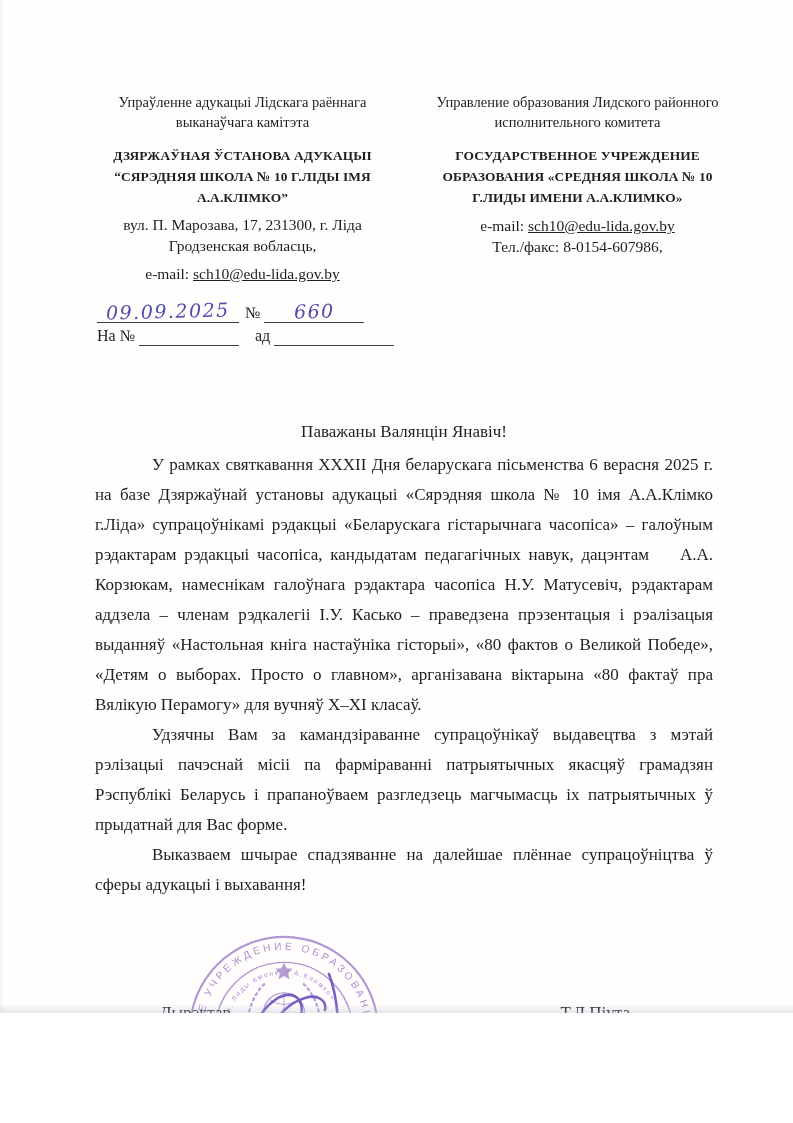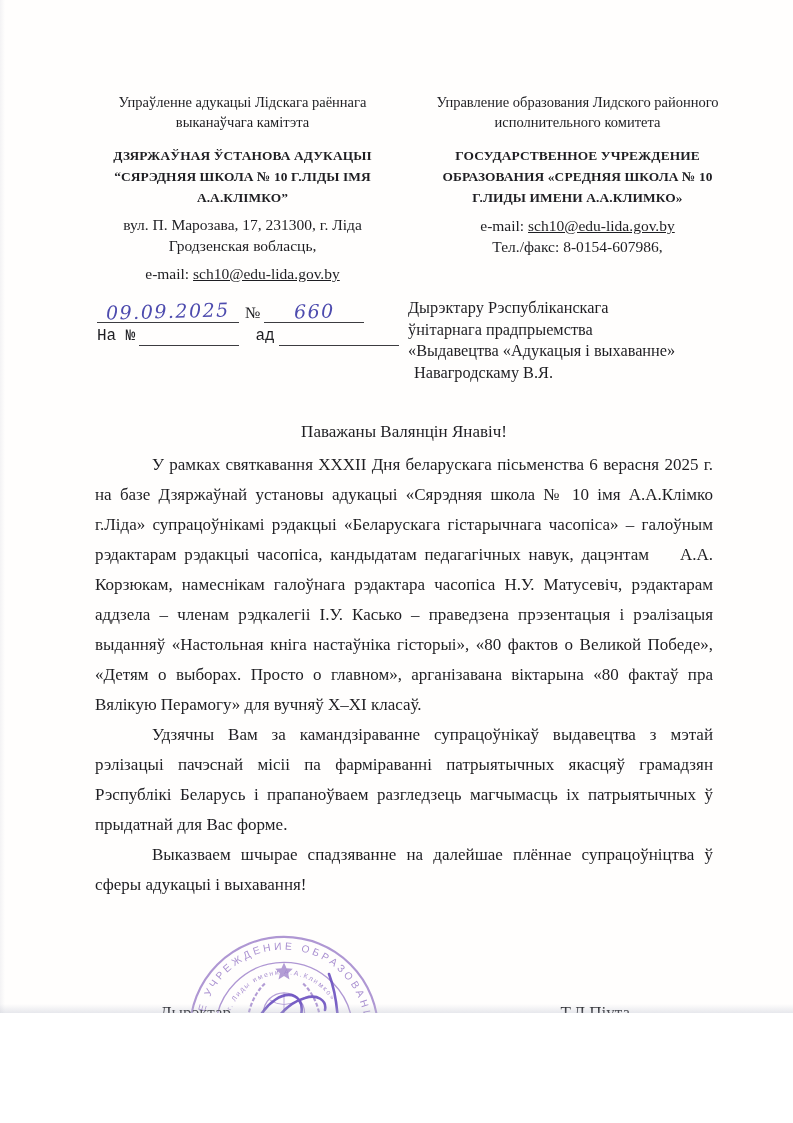--- a/index.html
+++ b/index.html
@@ -38,21 +38,21 @@
   
   .ref-block{position:absolute;left:97px;top:300px;width:320px;font-size:16px;}
   .ref-row1{display:flex;align-items:flex-end;}
   .ref-row2{margin-top:4px;display:flex;align-items:flex-end;}
   .u-seg{display:inline-block;border-bottom:1.3px solid #3c3c40;text-align:center;}
   .hw{
     font-family:"DejaVu Serif", serif;font-style:italic;
     color:#4d4bae;font-size:19px;letter-spacing:1.5px;
     transform:rotate(-1.5deg);display:inline-block;
   }
-  .ref-label{white-space:nowrap;padding:0 4px 1px 0;font-family:Liberation Mono, monospace;}
+  .ref-label{white-space:nowrap;padding:0 4px 1px 0;}
   .ref-no{padding:0 4px 1px 6px;}
 
   
   .addressee{position:absolute;left:408px;top:297px;font-size:16.3px;line-height:21.5px;}
   .addressee .l3{letter-spacing:0;}
   .addressee .l4{padding-left:6px;}
 
   
   .salutation{
     position:absolute;left:95px;top:422px;width:618px;
@@ -107,26 +107,20 @@
         <span class="u-seg" style="width:100px;"><span class="hw">660</span></span>
     </div>
     <div class="ref-row2">
       <span class="ref-label">На №</span>
         <span class="u-seg" style="width:100px;">&nbsp;</span>
         <span class="ref-label" style="padding-left:8px;margin-left:8px;">ад</span>
         <span class="u-seg" style="width:120px;">&nbsp;</span>
     </div>
   </div>
 
-  <div class="addressee">
-    <div>Дырэктару Рэспубліканскага</div>
-    <div>ўнітарнага прадпрыемства</div>
-    <div class="l3">«Выдавецтва «Адукацыя і выхаванне»</div>
-    <div class="l4">Навагродскаму В.Я.</div>
-  </div>
 
   <div class="salutation">Паважаны Валянцін Янавіч!</div>
   <div class="letter-body">
     <p>У рамках святкавання XXXII Дня беларускага пісьменства 6 верасня 2025 г. на базе Дзяржаўнай установы адукацыі «Сярэдняя школа № 10 імя А.А.Клімко г.Ліда» супрацоўнікамі рэдакцыі «Беларускага гістарычнага часопіса» –  галоўным рэдактарам рэдакцыі часопіса, кандыдатам педагагічных навук, дацэнтам &nbsp;&nbsp;&nbsp;А.А. Корзюкам, намеснікам галоўнага рэдактара часопіса Н.У. Матусевіч, рэдактарам аддзела – членам рэдкалегіі І.У. Касько – праведзена прэзентацыя і рэалізацыя выданняў «Настольная кніга настаўніка гісторыі», «80 фактов о Великой Победе», «Детям о выборах. Просто о главном», арганізавана віктарына «80 фактаў пра Вялікую Перамогу» для вучняў X–XI класаў.</p>
     <p>Удзячны Вам за камандзіраванне супрацоўнікаў выдавецтва з мэтай рэлізацыі пачэснай місіі па фарміраванні патрыятычных якасцяў грамадзян Рэспублікі Беларусь і прапаноўваем разгледзець магчымасць іх патрыятычных ў прыдатнай для Вас форме.</p>
     <p>Выказваем шчырае спадзяванне на далейшае плённае супрацоўніцтва ў сферы адукацыі і выхавання!</p>
   </div>
 
   <div class="stamp-wrap">
     <svg width="196" height="196" viewBox="0 0 200 200">

